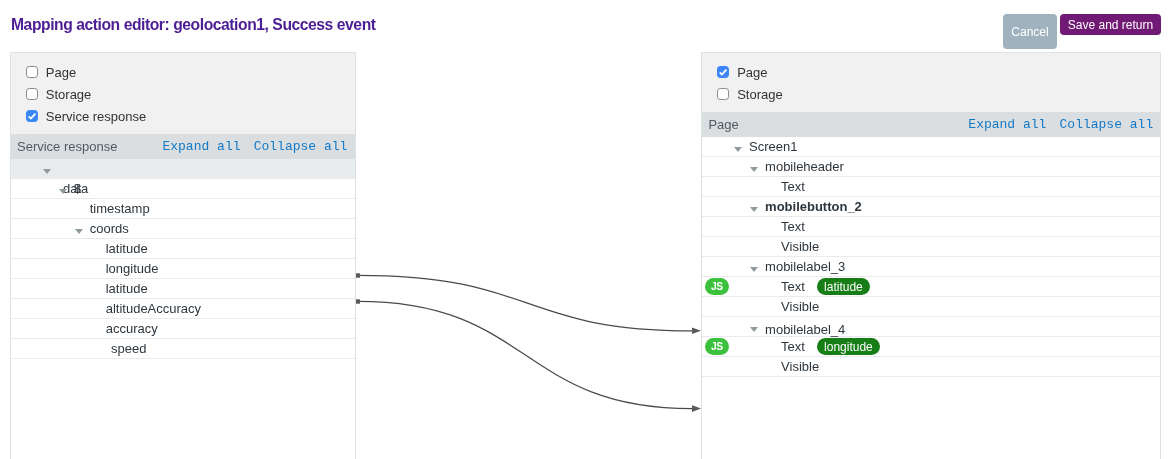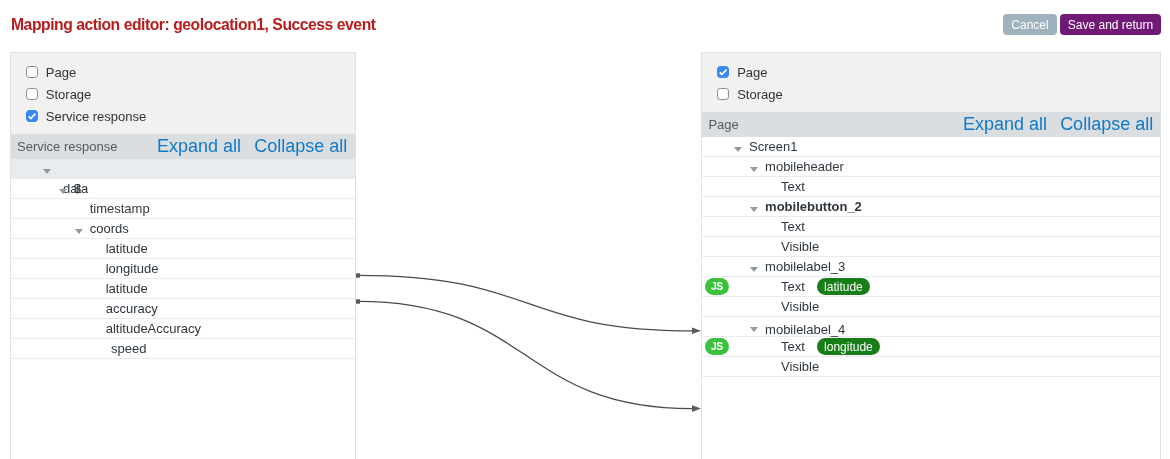--- a/index.html
+++ b/index.html
@@ -5,58 +5,58 @@
 <style>
   html,body{margin:0;padding:0;}
   body{width:1170px;height:459px;background:#ffffff;font-family:"Liberation Sans",sans-serif;overflow:hidden;
        -webkit-font-smoothing:antialiased;}
   .page{position:relative;width:1170px;height:459px;}
 
   .title{position:absolute;left:11px;top:16px;font-size:15.7px;font-weight:bold;color:#6d8295;white-space:nowrap;letter-spacing:-0.45px;}
 
   .btn{position:absolute;border:none;border-radius:4px;color:#fff;font-size:12px;cursor:pointer;
        font-family:inherit;line-height:1;padding:0;text-align:center;}
-  .btn-cancel{left:1003px;top:14px;width:54px;height:21px;background:#a1b2bf;}
+  .btn-cancel{left:1003px;top:14px;width:54px;height:35px;background:#a1b2bf;}
   .btn-save{left:1060px;top:14px;width:101px;height:21px;background:#5aa0c4;}
 
   .panel{position:absolute;border:1px solid #dde2e5;box-sizing:border-box;background:#fff;overflow:hidden;}
   .panel-left{left:10px;top:52px;width:345.5px;height:430px;}
   .panel-right{left:701.4px;top:52px;width:460px;height:430px;}
 
   .srcbar{background:#f1f1f1;box-sizing:border-box;}
   .srcbar-3{height:81px;padding-top:8px;}
   .srcbar-2{height:59px;padding-top:8px;}
   .cbrow{display:flex;align-items:center;height:22px;padding-left:15px;font-size:13px;color:#333;}
   .cbrow .cbox{margin:0 7.8px 0 0;width:12px;height:12px;box-sizing:border-box;flex:0 0 auto;
        border:1px solid #8c8c8c;border-radius:3.2px;background:#fff;position:relative;}
   .cbrow .cbox.on{background:#3b87f8;border-color:#3b87f8;}
   .cbrow .cbox svg{position:absolute;left:-1px;top:-1px;display:block;}
   .cbrow .cbox:not(.on) svg{display:none;}
   .hdr{background:#dbdee1;height:25px;box-sizing:border-box;display:flex;align-items:center;
        font-size:13px;color:#4f5b62;padding:0 10px 0 6px;}
   .hdr .links{margin-left:auto;display:flex;gap:13.2px;margin-right:-2.8px;}
-  .hdr a{color:#1179c6;text-decoration:none;font-size:18px;}
+  .hdr a{color:#1179c6;text-decoration:none;font-size:13px;font-family:Liberation Mono, monospace;}
   .row{height:20px;box-sizing:border-box;border-bottom:1px solid #e8ecee;display:flex;align-items:center;
        font-size:13px;color:#2e363d;position:relative;}
   .row.alt{background:#e9ecef;}
   .caret{width:0;height:0;border-left:4.3px solid transparent;border-right:4.3px solid transparent;
          border-top:5.6px solid #919a9f;position:absolute;}
   .rlabel{position:absolute;white-space:nowrap;}
   .badge{position:absolute;background:#177d17;color:#fff;border-radius:9px;height:17px;
          display:flex;align-items:center;justify-content:center;padding:0 7px;
          font-size:12px;line-height:1;box-sizing:border-box;}
   .js{position:absolute;left:2.4px;width:24px;height:17px;border-radius:9px;background:#3bc13b;color:#fff;
       font-size:10.3px;font-weight:bold;display:flex;align-items:center;justify-content:center;letter-spacing:-0.5px;padding-bottom:0.5px;}
   svg.conn{position:absolute;left:0;top:0;width:1170px;height:459px;pointer-events:none;}
 </style>
 </head>
 <body>
 
 <div class="page">
-  <div class="title" style="color: #b91c1c;">Mapping action editor: geolocation1, Success event</div>
+  <div class="title" style="color: #4c1d95;">Mapping action editor: geolocation1, Success event</div>
   <button class="btn btn-cancel" style="background: rgb(161, 178, 191);">Cancel</button>
   <button class="btn btn-save" style="background: #701a75;">Save and return</button>
 
   <div class="panel panel-left">
     <div class="srcbar srcbar-3" id="left-cbs">
         <div class="cbrow">
           <span class="cbox" role="checkbox" aria-checked="false"></span>
           <span>Page</span>
         </div>
         <div class="cbrow">
@@ -98,24 +98,24 @@
         <div class="row">
           <span class="rlabel" style="left: 94.7px;">latitude</span>
         </div>
         <div class="row">
           <span class="rlabel" style="left: 94.7px;">longitude</span>
         </div>
         <div class="row">
           <span class="rlabel" style="left: 94.7px;">latitude</span>
         </div>
         <div class="row">
+          <span class="rlabel" style="left: 94.7px;">altitudeAccuracy</span>
+        </div>
+        <div class="row">
           <span class="rlabel" style="left: 94.7px;">accuracy</span>
-        </div>
-        <div class="row">
-          <span class="rlabel" style="left: 94.7px;">altitudeAccuracy</span>
         </div>
         <div class="row">
           <span class="rlabel" style="left: 100px;">speed</span>
         </div>
       </div>
   </div>
 
   <div class="panel panel-right">
     <div class="srcbar srcbar-2" id="right-cbs">
         <div class="cbrow">

